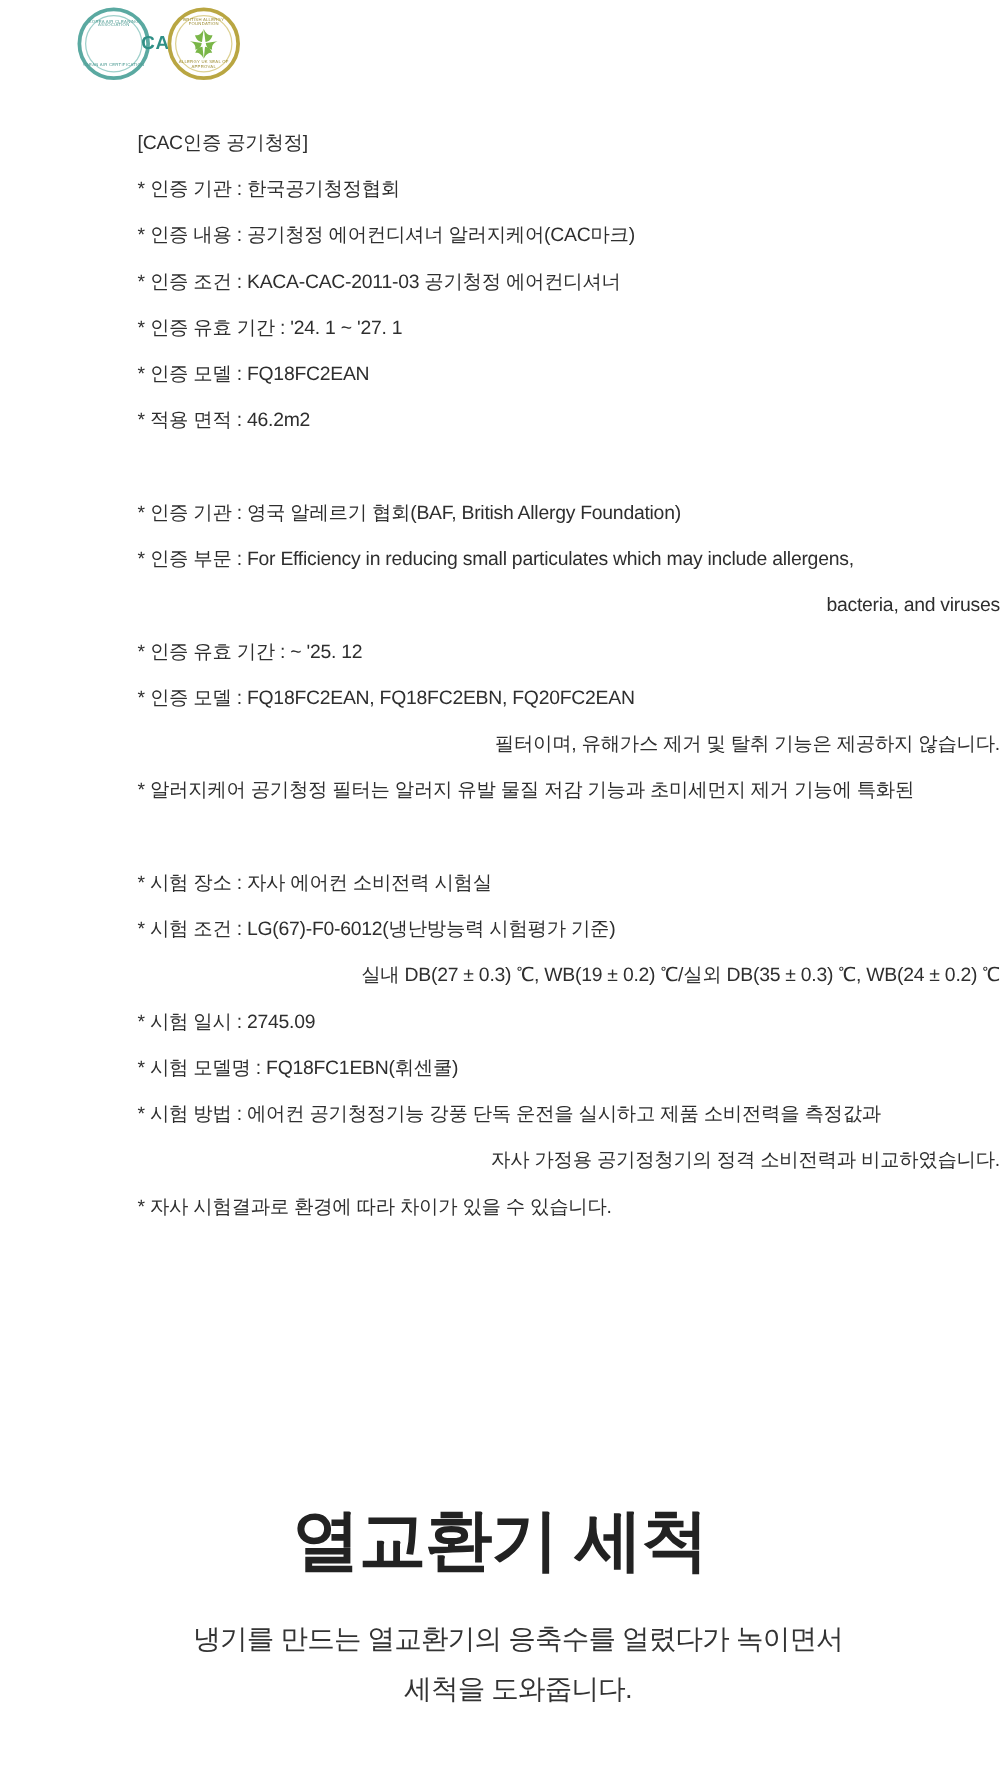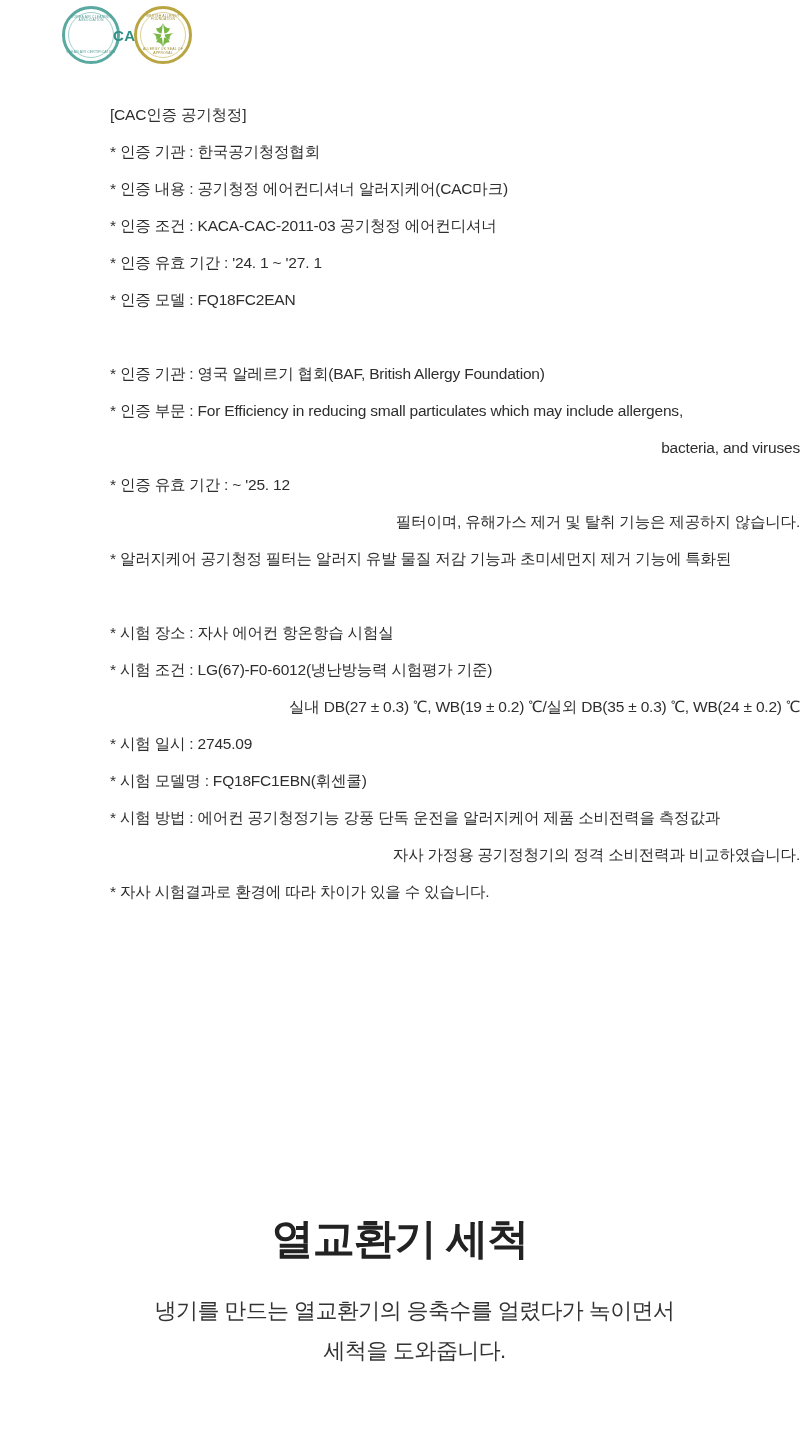--- a/index.html
+++ b/index.html
@@ -133,22 +133,22 @@
 
   
   .section {
     position: absolute;
     left: 0;
     right: 0;
     top: 1196px;
     text-align: center;
   }
   .section h2 {
-    margin: 16px;
-    font-size: 42px;
+    margin: 1px;
+    font-size: 54px;
     font-weight: bold;
     letter-spacing: -1px;
     color: #222222;
     line-height: 1.3;
   }
   .section .sub {
     margin-top: 24px;
     font-size: 22px;
     line-height: 40px;
     color: #333333;
@@ -191,38 +191,40 @@
   </div>
 
   <div class="spec">
 
     <div class="line">[CAC인증 공기청정]</div>
     <div class="line">* 인증 기관 : 한국공기청정협회</div>
     <div class="line">* 인증 내용 : 공기청정 에어컨디셔너 알러지케어(CAC마크)</div>
     <div class="line">* 인증 조건 : KACA-CAC-2011-03 공기청정 에어컨디셔너</div>
     <div class="line">* 인증 유효 기간 : '24. 1 ~ '27. 1</div>
     <div class="line">* 인증 모델 : FQ18FC2EAN</div>
+    <div class="line">* 적용 면적 : 46.2m2</div>
 
     <div class="gap"></div>
 
     <div class="line">* 인증 기관 : 영국 알레르기 협회(BAF, British Allergy Foundation)</div>
     <div class="line">* 인증 부문 : For Efficiency in reducing small particulates which may include allergens,</div>
     <div class="line cont">bacteria, and viruses</div>
     <div class="line">* 인증 유효 기간 : ~ '25. 12</div>
+    <div class="line">* 인증 모델 : FQ18FC2EAN, FQ18FC2EBN, FQ20FC2EAN</div>
     <div class="line cont">필터이며, 유해가스 제거 및 탈취 기능은 제공하지 않습니다.</div>
     <div class="line">* 알러지케어 공기청정 필터는 알러지 유발 물질 저감 기능과 초미세먼지 제거 기능에 특화된</div>
 
     <div class="gap"></div>
 
-    <div class="line">* 시험 장소 : 자사 에어컨 항온항습 시험실</div>
+    <div class="line">* 시험 장소 : 자사 에어컨 소비전력 시험실</div>
     <div class="line">* 시험 조건 : LG(67)-F0-6012(냉난방능력 시험평가 기준)</div>
     <div class="line cont">실내 DB(27 ± 0.3) ℃, WB(19 ± 0.2) ℃/실외 DB(35 ± 0.3) ℃, WB(24 ± 0.2) ℃</div>
     <div class="line">* 시험 일시 : 2745.09</div>
     <div class="line">* 시험 모델명 : FQ18FC1EBN(휘센쿨)</div>
-    <div class="line">* 시험 방법 : 에어컨 공기청정기능 강풍 단독 운전을 알러지케어 제품 소비전력을 측정값과</div>
+    <div class="line">* 시험 방법 : 에어컨 공기청정기능 강풍 단독 운전을 실시하고 제품 소비전력을 측정값과</div>
     <div class="line cont">자사 가정용 공기정청기의 정격 소비전력과 비교하였습니다.</div>
     <div class="line">* 자사 시험결과로 환경에 따라 차이가 있을 수 있습니다.</div>
 
   </div>
 
   <div class="section">
     <h2>열교환기 세척</h2>
     <div class="sub">
       <div>냉기를 만드는 열교환기의 응축수를 얼렸다가 녹이면서</div>
       <div>세척을 도와줍니다.</div>

